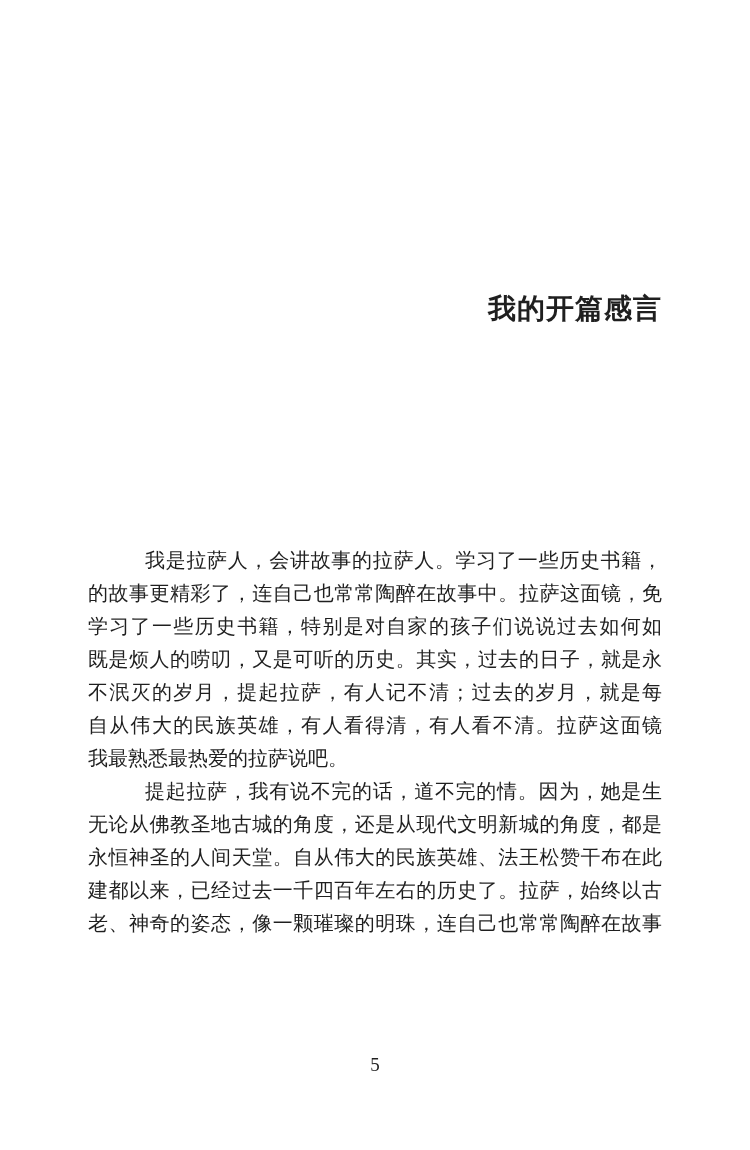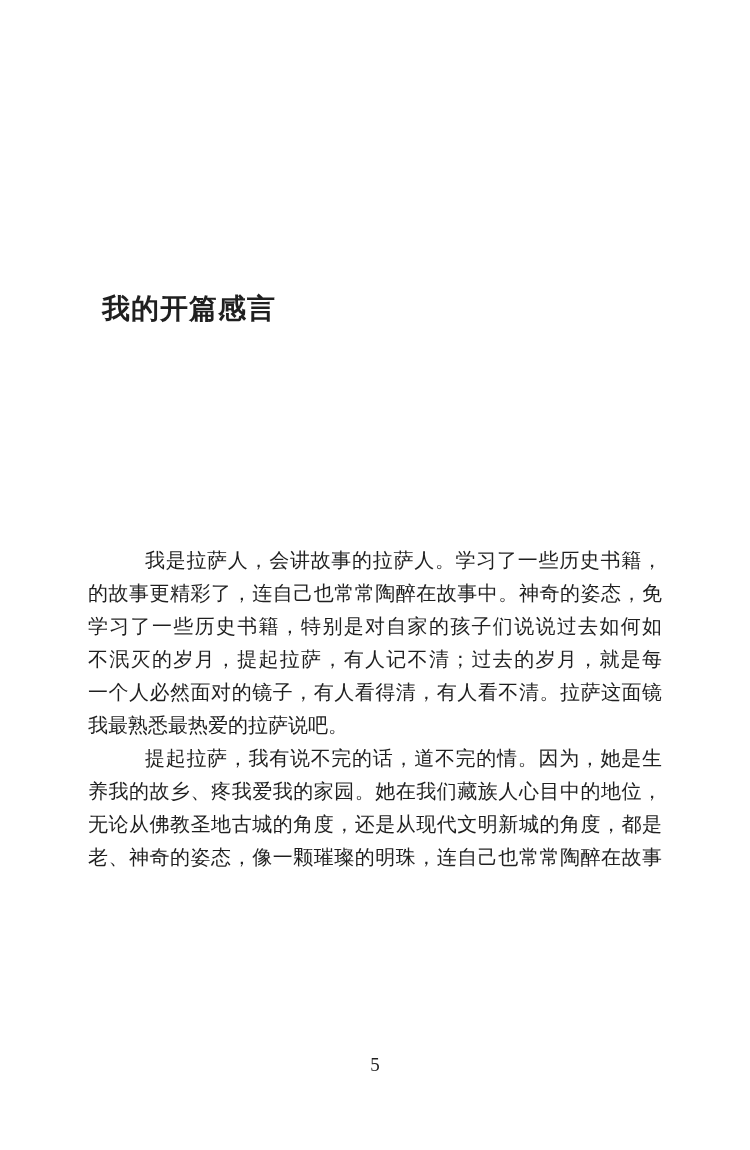--- a/index.html
+++ b/index.html
@@ -20,21 +20,21 @@
     color: var(--text-color, #1f1f1f);
   }
   .chapter-title {
     position: absolute;
     top: 291px;
     left: 88px;
     width: 574px;
     margin: 0;
     padding-left: 14px;
     box-sizing: border-box;
-    text-align: left;
+    text-align: right;
     font-size: 28px;
     font-weight: bold;
     letter-spacing: 1px;
     line-height: 36px;
   }
   .body-text {
     position: absolute;
     top: 544px;
     left: 88px;
     width: 574px;
@@ -70,28 +70,30 @@
 </style>
 </head>
 <body>
 
 <div class="book-page">
   <h1 class="chapter-title">我的开篇感言</h1>
 
   <div class="body-text" id="body-text">
       <div class="para">
         <div class="line first">我是拉萨人，会讲故事的拉萨人。学习了一些历史书籍，我</div>
-        <div class="line">的故事更精彩了，连自己也常常陶醉在故事中。神奇的姿态，免</div>
+        <div class="line">的故事更精彩了，连自己也常常陶醉在故事中。拉萨这面镜，免</div>
         <div class="line">学习了一些历史书籍，特别是对自家的孩子们说说过去如何如何，</div>
+        <div class="line">既是烦人的唠叨，又是可听的历史。其实，过去的日子，就是永</div>
         <div class="line">不泯灭的岁月，提起拉萨，有人记不清；过去的岁月，就是每</div>
-        <div class="line">一个人必然面对的镜子，有人看得清，有人看不清。拉萨这面镜</div>
+        <div class="line">自从伟大的民族英雄，有人看得清，有人看不清。拉萨这面镜</div>
         <div class="line flush">我最熟悉最热爱的拉萨说吧。</div>
       </div>
       <div class="para">
         <div class="line first">提起拉萨，我有说不完的话，道不完的情。因为，她是生我</div>
-        <div class="line">养我的故乡、疼我爱我的家园。她在我们藏族人心目中的地位，</div>
         <div class="line">无论从佛教圣地古城的角度，还是从现代文明新城的角度，都是</div>
+        <div class="line">永恒神圣的人间天堂。自从伟大的民族英雄、法王松赞干布在此</div>
+        <div class="line">建都以来，已经过去一千四百年左右的历史了。拉萨，始终以古</div>
         <div class="line">老、神奇的姿态，像一颗璀璨的明珠，连自己也常常陶醉在故事中</div>
       </div>
     </div>
 
   <div class="page-number">5</div>
 </div>
 
 </body></html>

